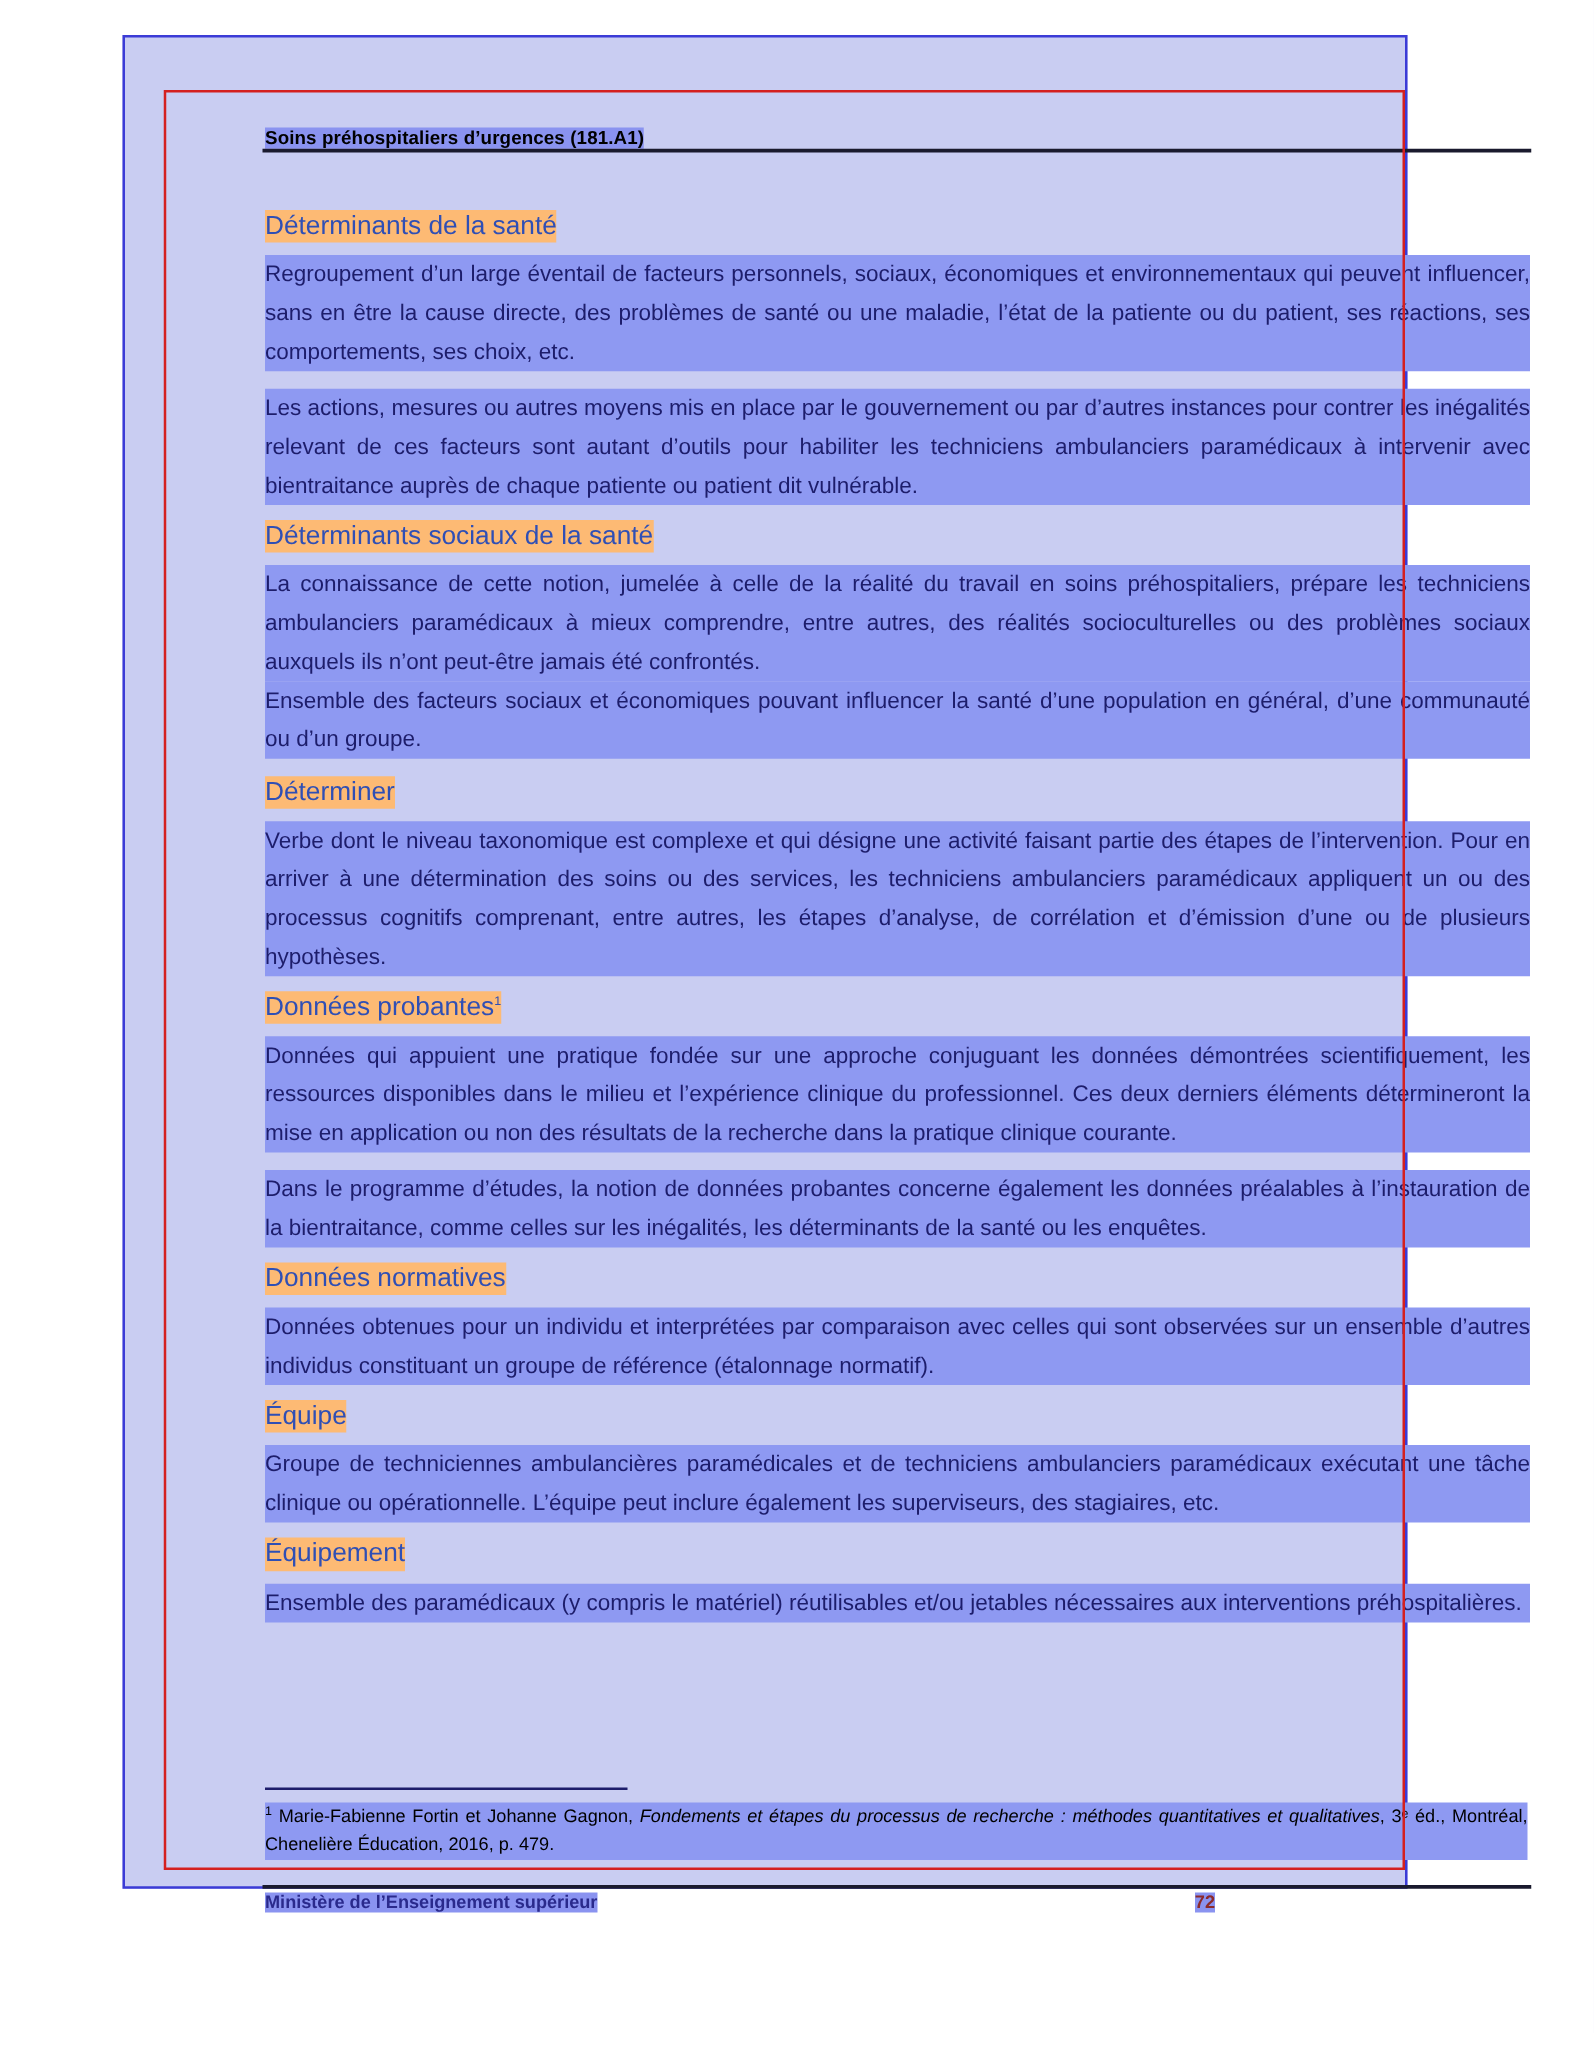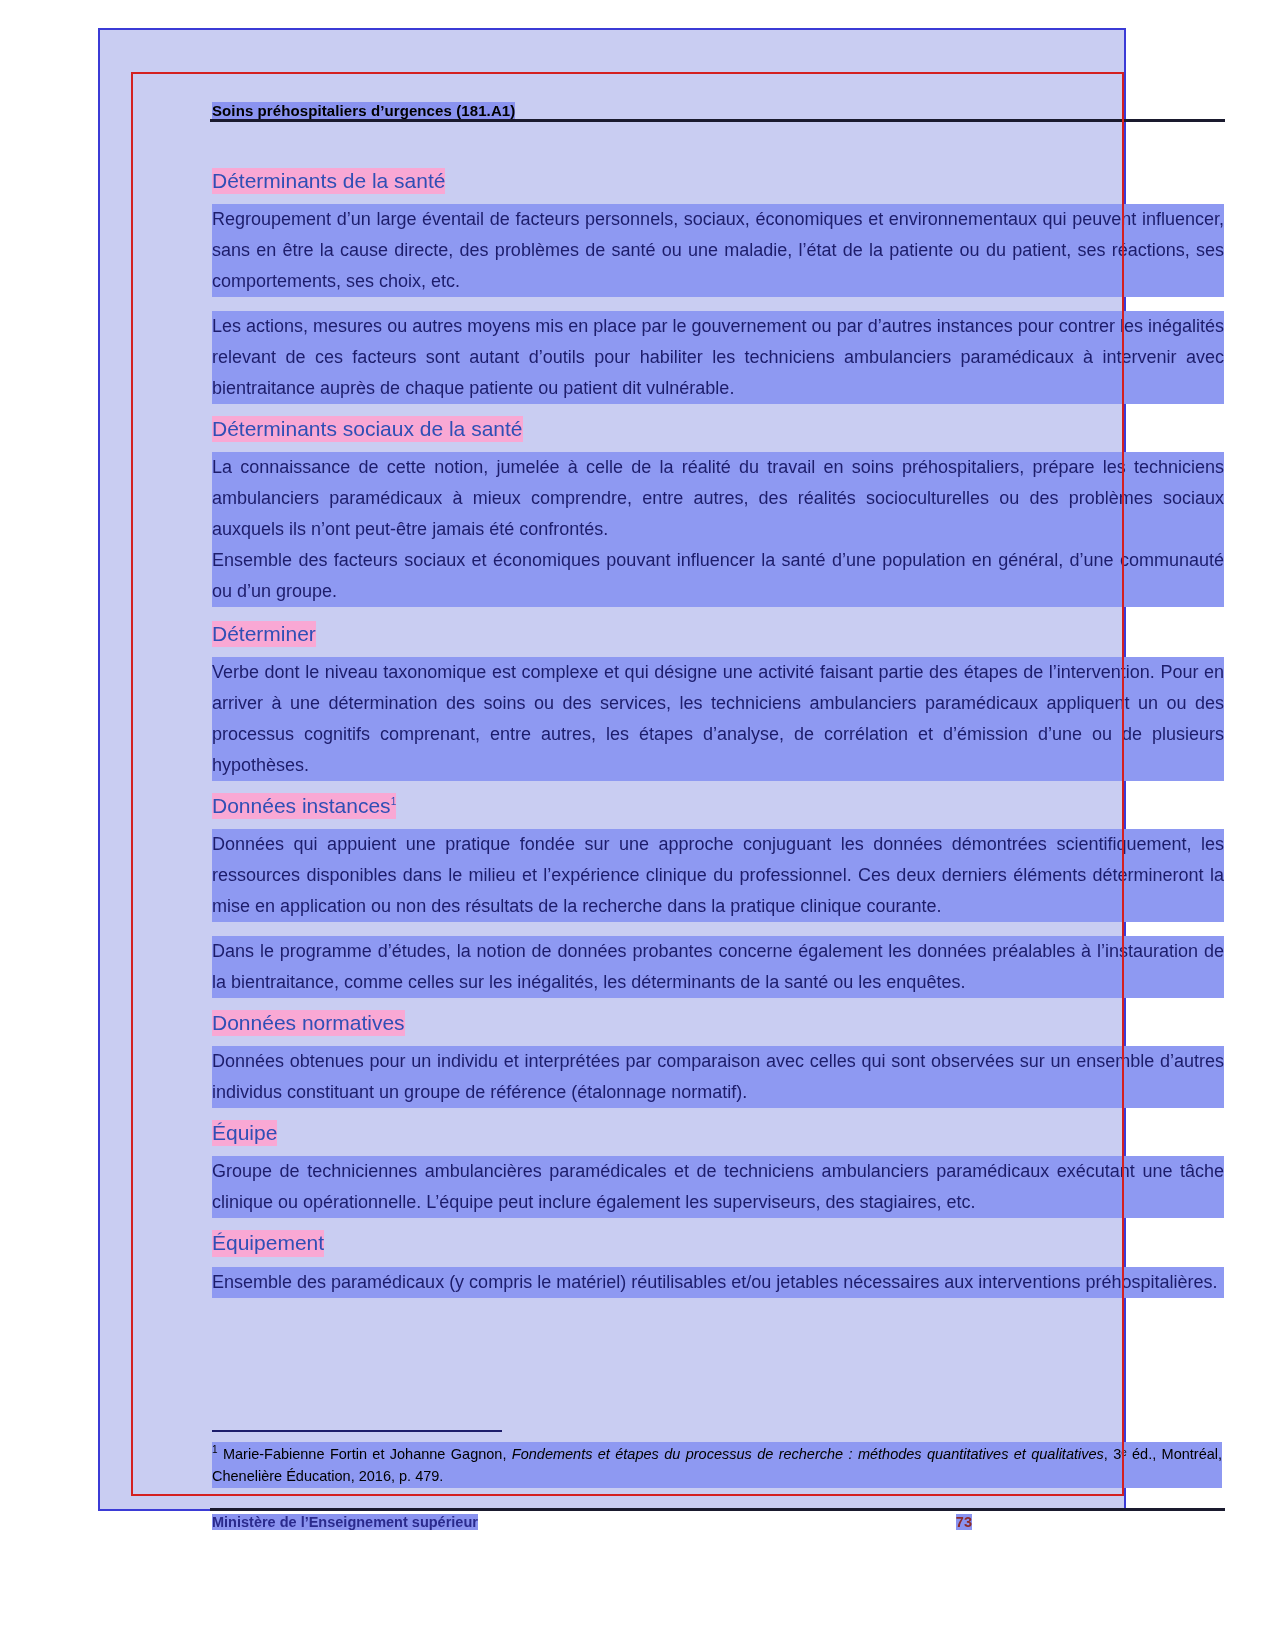--- a/index.html
+++ b/index.html
@@ -65,21 +65,21 @@
     left: 112px;
     top: 138px;
     width: 1012px;
   }
 
   h2.entry-title {
     font-size: 21px;
     font-weight: normal;
     color: #2f4fb5;
     margin: 22px 0 10px 0;
-    background: #f9a8d4;
+    background: #fdba74;
     display: inline-block;
     line-height: 1.25;
   }
   h2.entry-title:first-child { margin-top: 0; }
 
   p.para {
     font-size: 18px;
     line-height: 1.72;
     color: #1d1d6b;
     margin: 0 0 14px 0;
@@ -164,21 +164,21 @@
       <p class="para last">La connaissance de cette notion, jumelée à celle de la réalité du travail en soins préhospitaliers, prépare les techniciens ambulanciers paramédicaux à mieux comprendre, entre autres, des réalités socioculturelles ou des problèmes sociaux auxquels ils n’ont peut-être jamais été confrontés.</p>
       <p class="para">Ensemble des facteurs sociaux et économiques pouvant influencer la santé d’une population en général, d’une communauté ou d’un groupe.</p>
     </div>
 
     <div class="entry">
       <h2 class="entry-title">Déterminer</h2>
       <p class="para last">Verbe dont le niveau taxonomique est complexe et qui désigne une activité faisant partie des étapes de l’intervention. Pour en arriver à une détermination des soins ou des services, les techniciens ambulanciers paramédicaux appliquent un ou des processus cognitifs comprenant, entre autres, les étapes d’analyse, de corrélation et d’émission d’une ou de plusieurs hypothèses.</p>
     </div>
 
     <div class="entry">
-      <h2 class="entry-title"><span>Données instances</span><span class="sup">1</span></h2>
+      <h2 class="entry-title"><span>Données probantes</span><span class="sup">1</span></h2>
       <p class="para">Données qui appuient une pratique fondée sur une approche conjuguant les données démontrées scientifiquement, les ressources disponibles dans le milieu et l’expérience clinique du professionnel. Ces deux derniers éléments détermineront la mise en application ou non des résultats de la recherche dans la pratique clinique courante.</p>
       <p class="para last">Dans le programme d’études, la notion de données probantes concerne également les données préalables à l’instauration de la bientraitance, comme celles sur les inégalités, les déterminants de la santé ou les enquêtes.</p>
     </div>
 
     <div class="entry">
       <h2 class="entry-title">Données normatives</h2>
       <p class="para last">Données obtenues pour un individu et interprétées par comparaison avec celles qui sont observées sur un ensemble d’autres individus constituant un groupe de référence (étalonnage normatif).</p>
     </div>
 
     <div class="entry">
@@ -195,17 +195,17 @@
 
   <div class="footnote-sep"></div>
   <div class="footnote">
     <span class="sup">1</span>
     <span>Marie-Fabienne Fortin et Johanne Gagnon,</span>
     <span class="it">Fondements et étapes du processus de recherche : méthodes quantitatives et qualitatives</span><span>, 3ᵉ éd., Montréal, Chenelière Éducation, 2016, p. 479.</span>
   </div>
 
   <div class="footer-rule"></div>
   <div class="footer-left">Ministère de l’Enseignement supérieur</div>
-  <div class="footer-right">73</div>
+  <div class="footer-right">72</div>
 
 </div>
 
 <div class="selection-rect"></div>
 
 </body></html>

